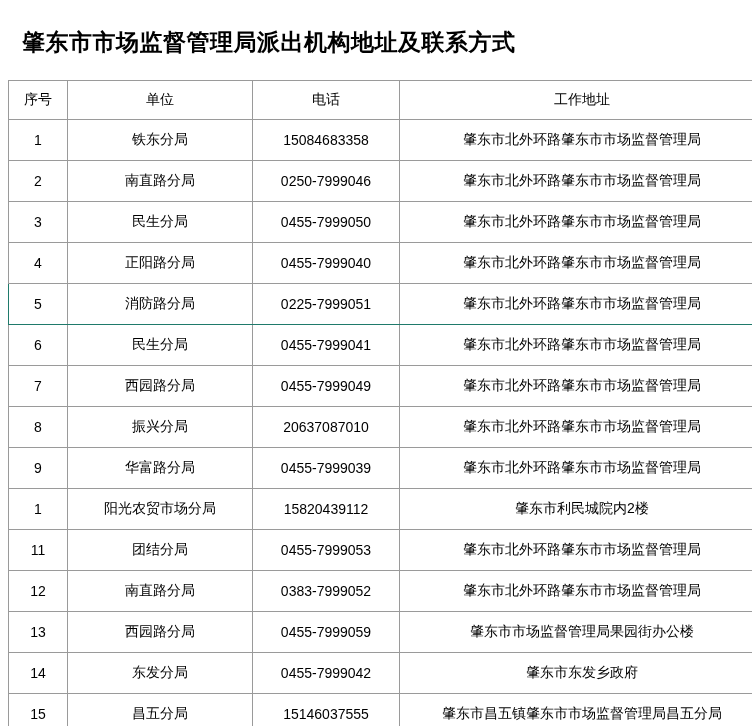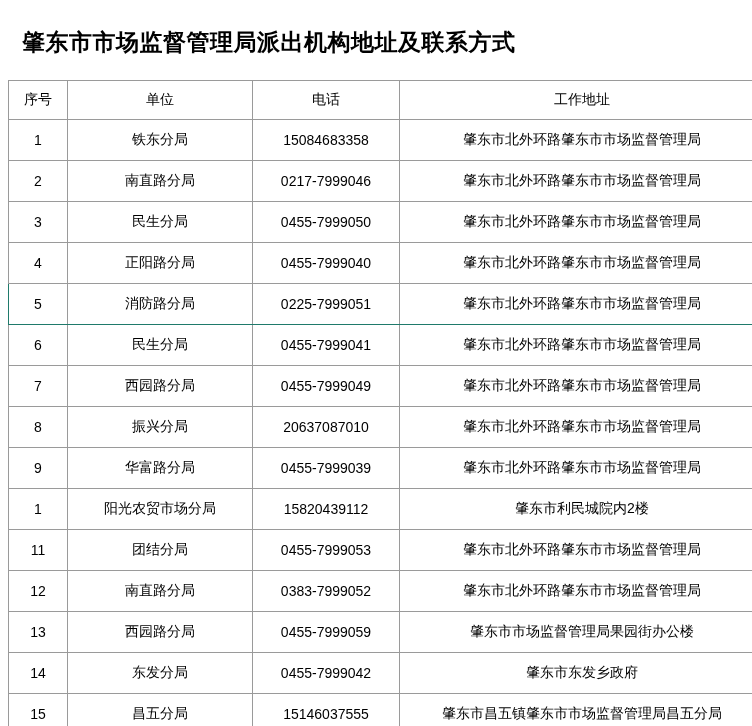--- a/index.html
+++ b/index.html
@@ -92,21 +92,21 @@
       <tbody id="table-body">
           <tr>
             <td class="col-idx">1</td>
             <td class="col-unit">铁东分局</td>
             <td class="col-phone">15084683358</td>
             <td class="col-addr">肇东市北外环路肇东市市场监督管理局</td>
           </tr>
           <tr>
             <td class="col-idx">2</td>
             <td class="col-unit">南直路分局</td>
-            <td class="col-phone">0217-7999046</td>
+            <td class="col-phone">0250-7999046</td>
             <td class="col-addr">肇东市北外环路肇东市市场监督管理局</td>
           </tr>
           <tr>
             <td class="col-idx">3</td>
             <td class="col-unit">民生分局</td>
             <td class="col-phone">0455-7999050</td>
             <td class="col-addr">肇东市北外环路肇东市市场监督管理局</td>
           </tr>
           <tr>
             <td class="col-idx">4</td>

